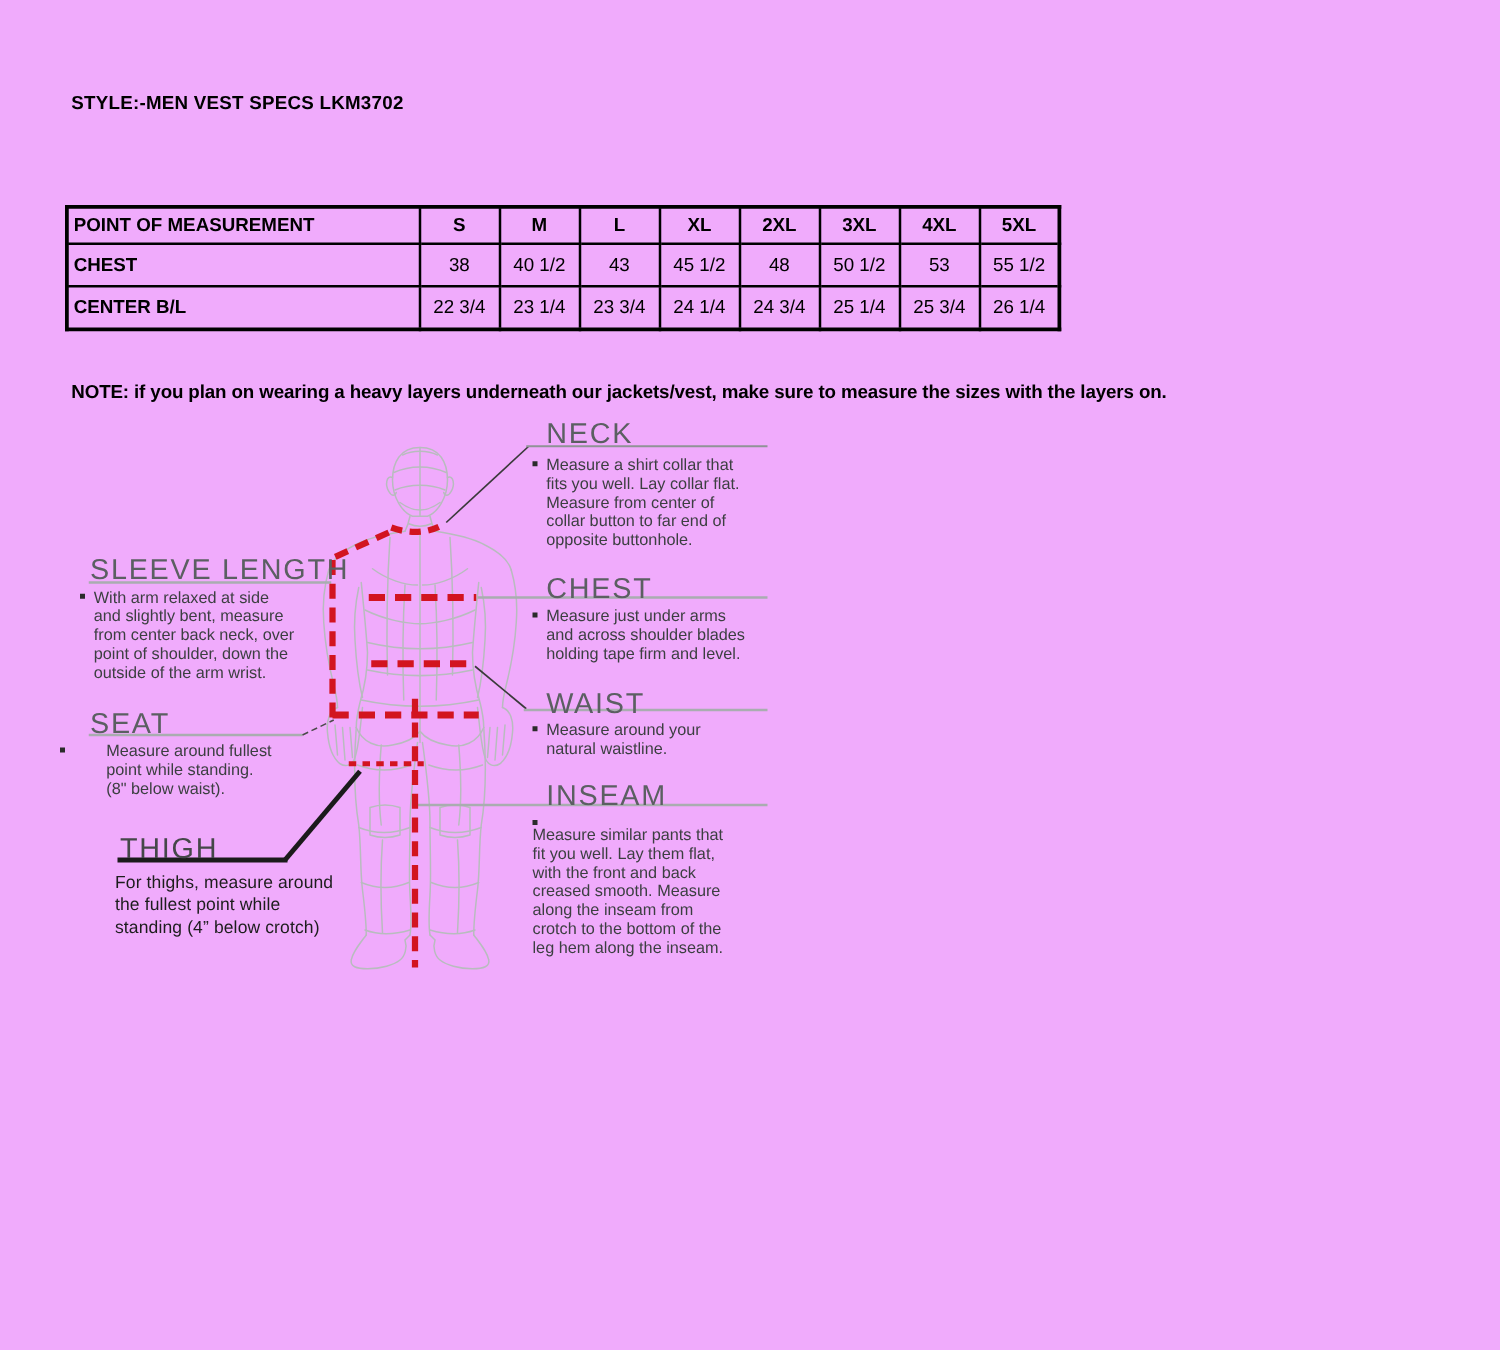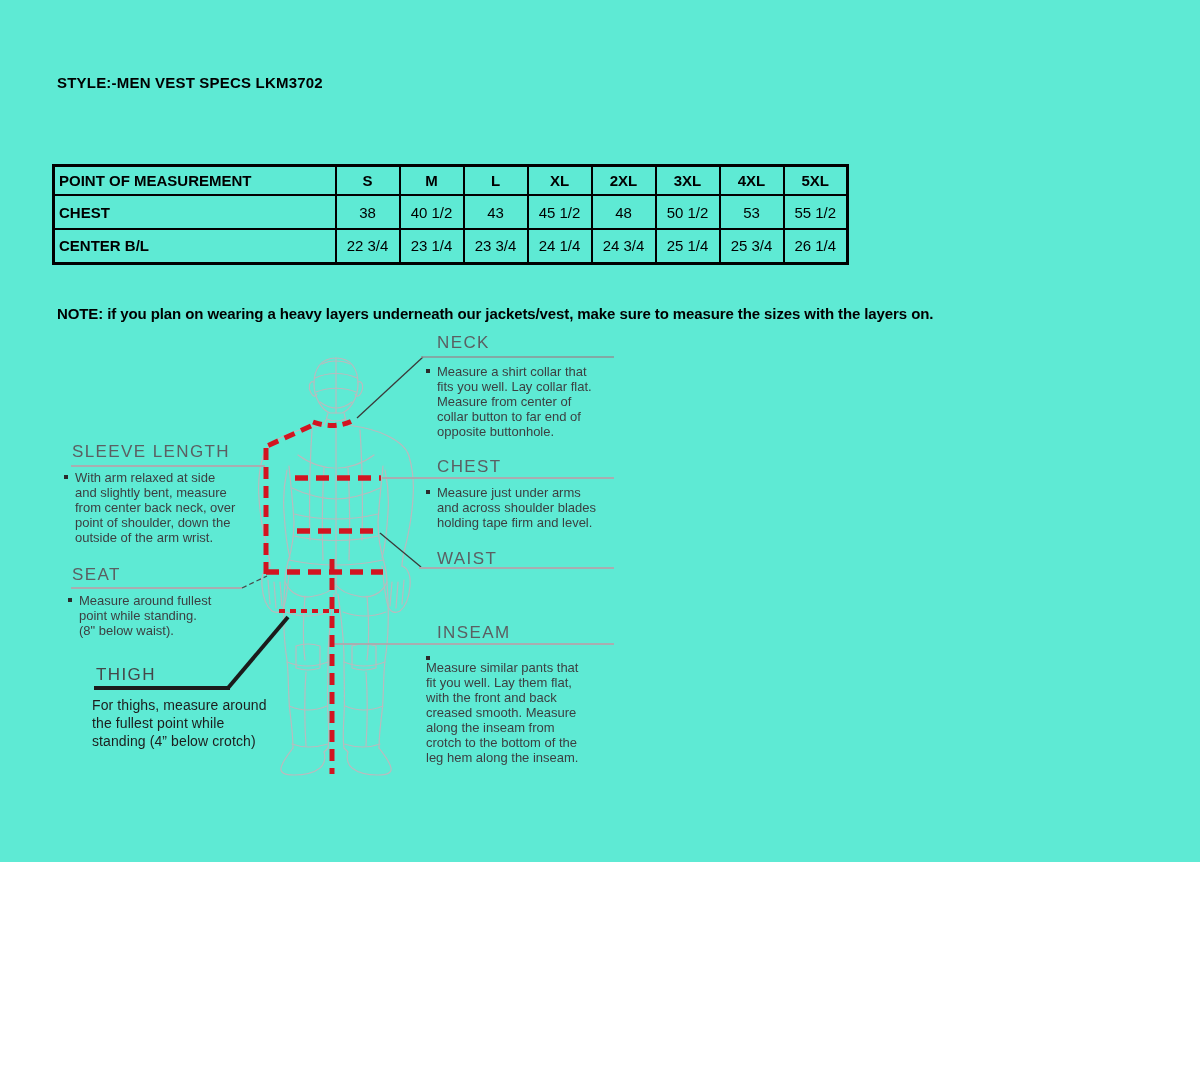--- a/index.html
+++ b/index.html
@@ -1,34 +1,34 @@
 <!DOCTYPE html>
 <html><head>
 <meta charset="utf-8">
 <style>
   html,body{margin:0;padding:0;background:#fff;}
-  .page{position:relative;width:1200px;height:862px;background:#5eead4;overflow:hidden;
+  .page{position:relative;width:1200px;height:1080px;background:#f0abfc;overflow:hidden;
         font-family:"Liberation Sans",sans-serif;color:#000;}
 
   .title{position:absolute;left:57px;top:74px;font-size:15px;font-weight:bold;letter-spacing:.2px;}
 
   table.spec{position:absolute;left:52px;top:164px;border-collapse:collapse;table-layout:fixed;
              border:3px solid #000;font-size:15px;}
   table.spec th,table.spec td{border:2px solid #000;padding:0;overflow:hidden;white-space:nowrap;margin-left:20px;}
   table.spec thead th{height:27px;font-weight:bold;text-align:center;}
   table.spec tbody tr{height:34px;}
   table.spec .rowlabel{text-align:left;padding-left:4px;font-weight:bold;}
   table.spec td{text-align:center;font-weight:normal;}
 
   .note{position:absolute;left:57px;top:305px;font-size:15px;font-weight:bold;letter-spacing:-0.1px;}
 
   .diagram{position:absolute;left:0;top:0;width:1200px;height:1080px;}
   .diagram svg{position:absolute;left:0;top:325px;}
 
-  .dhead{position:absolute;font-size:17px;color:#5b5f62;letter-spacing:1.4px;white-space:nowrap;text-align:center;}
+  .dhead{position:absolute;font-size:23px;color:#5b5f62;letter-spacing:1.4px;white-space:nowrap;text-align:center;}
   .ddesc{position:absolute;display:flex;align-items:flex-start;font-size:13px;line-height:15px;
          color:#3c3f41;white-space:pre-line;}
   .ddesc .bullet{flex:0 0 auto;width:4px;height:4px;background:#2b2b2b;margin:5px 7px 0 0;}
   .thigh-head{color:#454749;}
   .thigh-desc{position:absolute;font-size:14px;line-height:18px;color:#1d1d1d;white-space:pre-line;
               letter-spacing:.1px;}
 </style>
 </head>
 <body>
 
@@ -185,21 +185,21 @@
     <div class="ddesc" style="left:64px;top:470px;width:185px;">
       <span class="bullet"></span>
       <span>With arm relaxed at side
 and slightly bent, measure
 from center back neck, over
 point of shoulder, down the
 outside of the arm wrist.</span>
     </div>
 
     <div class="dhead" style="left:72px;top:565px;">SEAT</div>
-    <div class="ddesc" style="left:68px;top:593px;width:185px;">
+    <div class="ddesc" style="left:48px;top:593px;width:185px;gap:26px;">
       <span class="bullet"></span>
       <span>Measure around fullest
 point while standing.
 (8" below waist).</span>
     </div>
 
     <div class="dhead thigh-head" style="left:96px;top:665px;">THIGH</div>
     <div class="thigh-desc" style="left:92px;top:696px;width:190px;">For thighs, measure around
 the fullest point while
 standing (4” below crotch)</div>
@@ -216,20 +216,25 @@
 
     <div class="dhead" style="left:437px;top:457px;">CHEST</div>
     <div class="ddesc" style="left:426px;top:485px;width:185px;">
       <span class="bullet"></span>
       <span>Measure just under arms
 and across shoulder blades
 holding tape firm and level.</span>
     </div>
 
     <div class="dhead" style="left:437px;top:549px;">WAIST</div>
+    <div class="ddesc" style="left:426px;top:576px;width:185px;">
+      <span class="bullet"></span>
+      <span>Measure around your
+natural waistline.</span>
+    </div>
 
     <div class="dhead" style="left:437px;top:623px;">INSEAM</div>
     <div class="ddesc" style="left:426px;top:651px;width:190px;flex-direction:column;">
       <span class="bullet"></span>
       <span>Measure similar pants that
 fit you well. Lay them flat,
 with the front and back
 creased smooth. Measure
 along the inseam from
 crotch to the bottom of the

